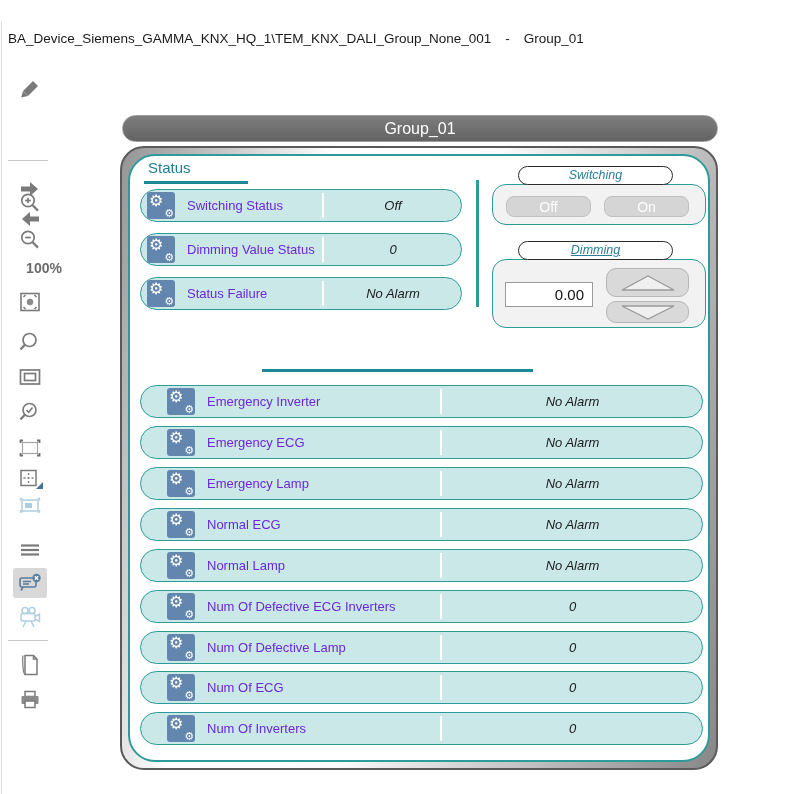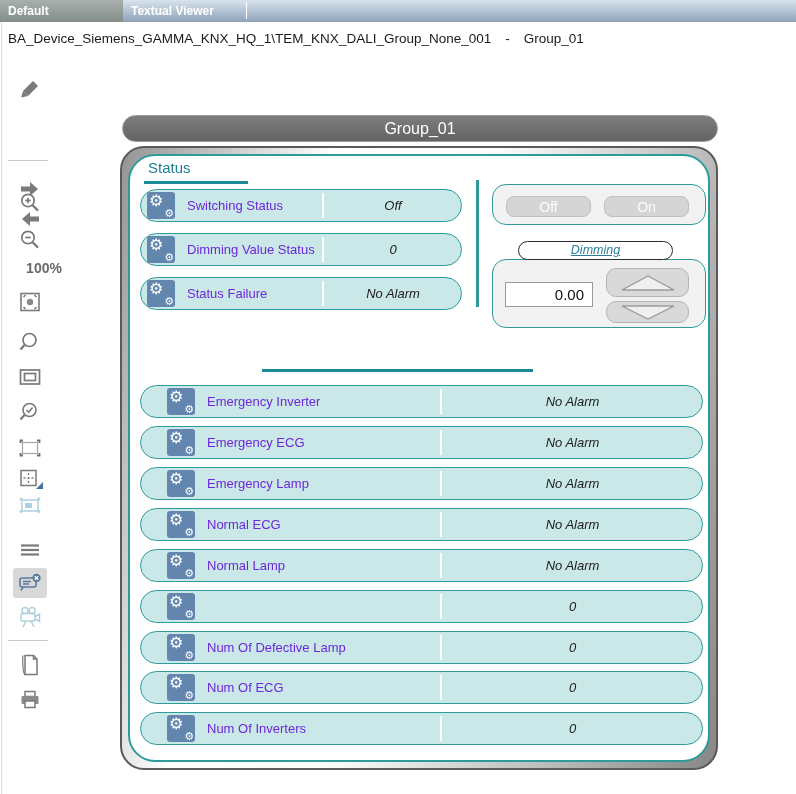--- a/index.html
+++ b/index.html
@@ -89,25 +89,20 @@
   .step-btn { position:absolute; left:113px; width:83px; background:#d9d9d9; border:1px solid #b5b5b5;
     border-radius:10px; cursor:pointer; display:flex; align-items:center; justify-content:center; }
   .step-up { top:8px; height:29px; }
   .step-down { top:41px; height:22px; }
 </style>
 </head>
 <body>
 
 <div class="app">
 
-  <div class="tabbar">
-    <div class="tab tab-default"><span>Default</span></div>
-    <div class="tab tab-textual"><span>Textual Viewer</span></div>
-    <div class="tab-sep"></div>
-  </div>
 
   <div class="breadcrumb">
     <span>BA_Device_Siemens_GAMMA_KNX_HQ_1\TEM_KNX_DALI_Group_None_001</span><span class="bc-sep">-</span><span>Group_01</span>
   </div>
 
   <div class="left-edge"></div>
 
   <div class="toolbar">
     <button class="tool" style="top:13px">
       <svg width="26" height="26" viewBox="0 0 26 26">
@@ -264,20 +259,21 @@
             <span class="g1">⚙</span>
             <span class="g2">⚙</span>
           </button>
         <span class="row-label">Status Failure</span>
         <span class="row-divider"></span>
         <span class="row-value">No Alarm</span>
       </div>
 
       <div class="vdivider"></div>
 
+      <div class="pill-label switching-pill">Switching</div>
       <div class="gray-box switching-box">
         <button class="ctl-btn off-btn">Off</button>
         <button class="ctl-btn on-btn">On</button>
       </div>
 
       <div class="pill-label dimming-pill">Dimming</div>
       <div class="gray-box dimming-box">
         <input class="dim-input" value="0.00" style="">
         <button class="step-btn step-up">
           <svg width="56" height="16" viewBox="0 0 56 16">
@@ -336,20 +332,21 @@
           </button>
         <span class="row-label">Normal Lamp</span>
         <span class="row-divider"></span>
         <span class="row-value">No Alarm</span>
       </div>
       <div class="row report-row" style="top:434px">
         <button class="gear">
             <span class="g1">⚙</span>
             <span class="g2">⚙</span>
           </button>
+        <span class="row-label">Num Of Defective ECG Inverters</span>
         <span class="row-divider"></span>
         <span class="row-value">0</span>
       </div>
       <div class="row report-row" style="top:475px">
         <button class="gear">
             <span class="g1">⚙</span>
             <span class="g2">⚙</span>
           </button>
         <span class="row-label">Num Of Defective Lamp</span>
         <span class="row-divider"></span>

